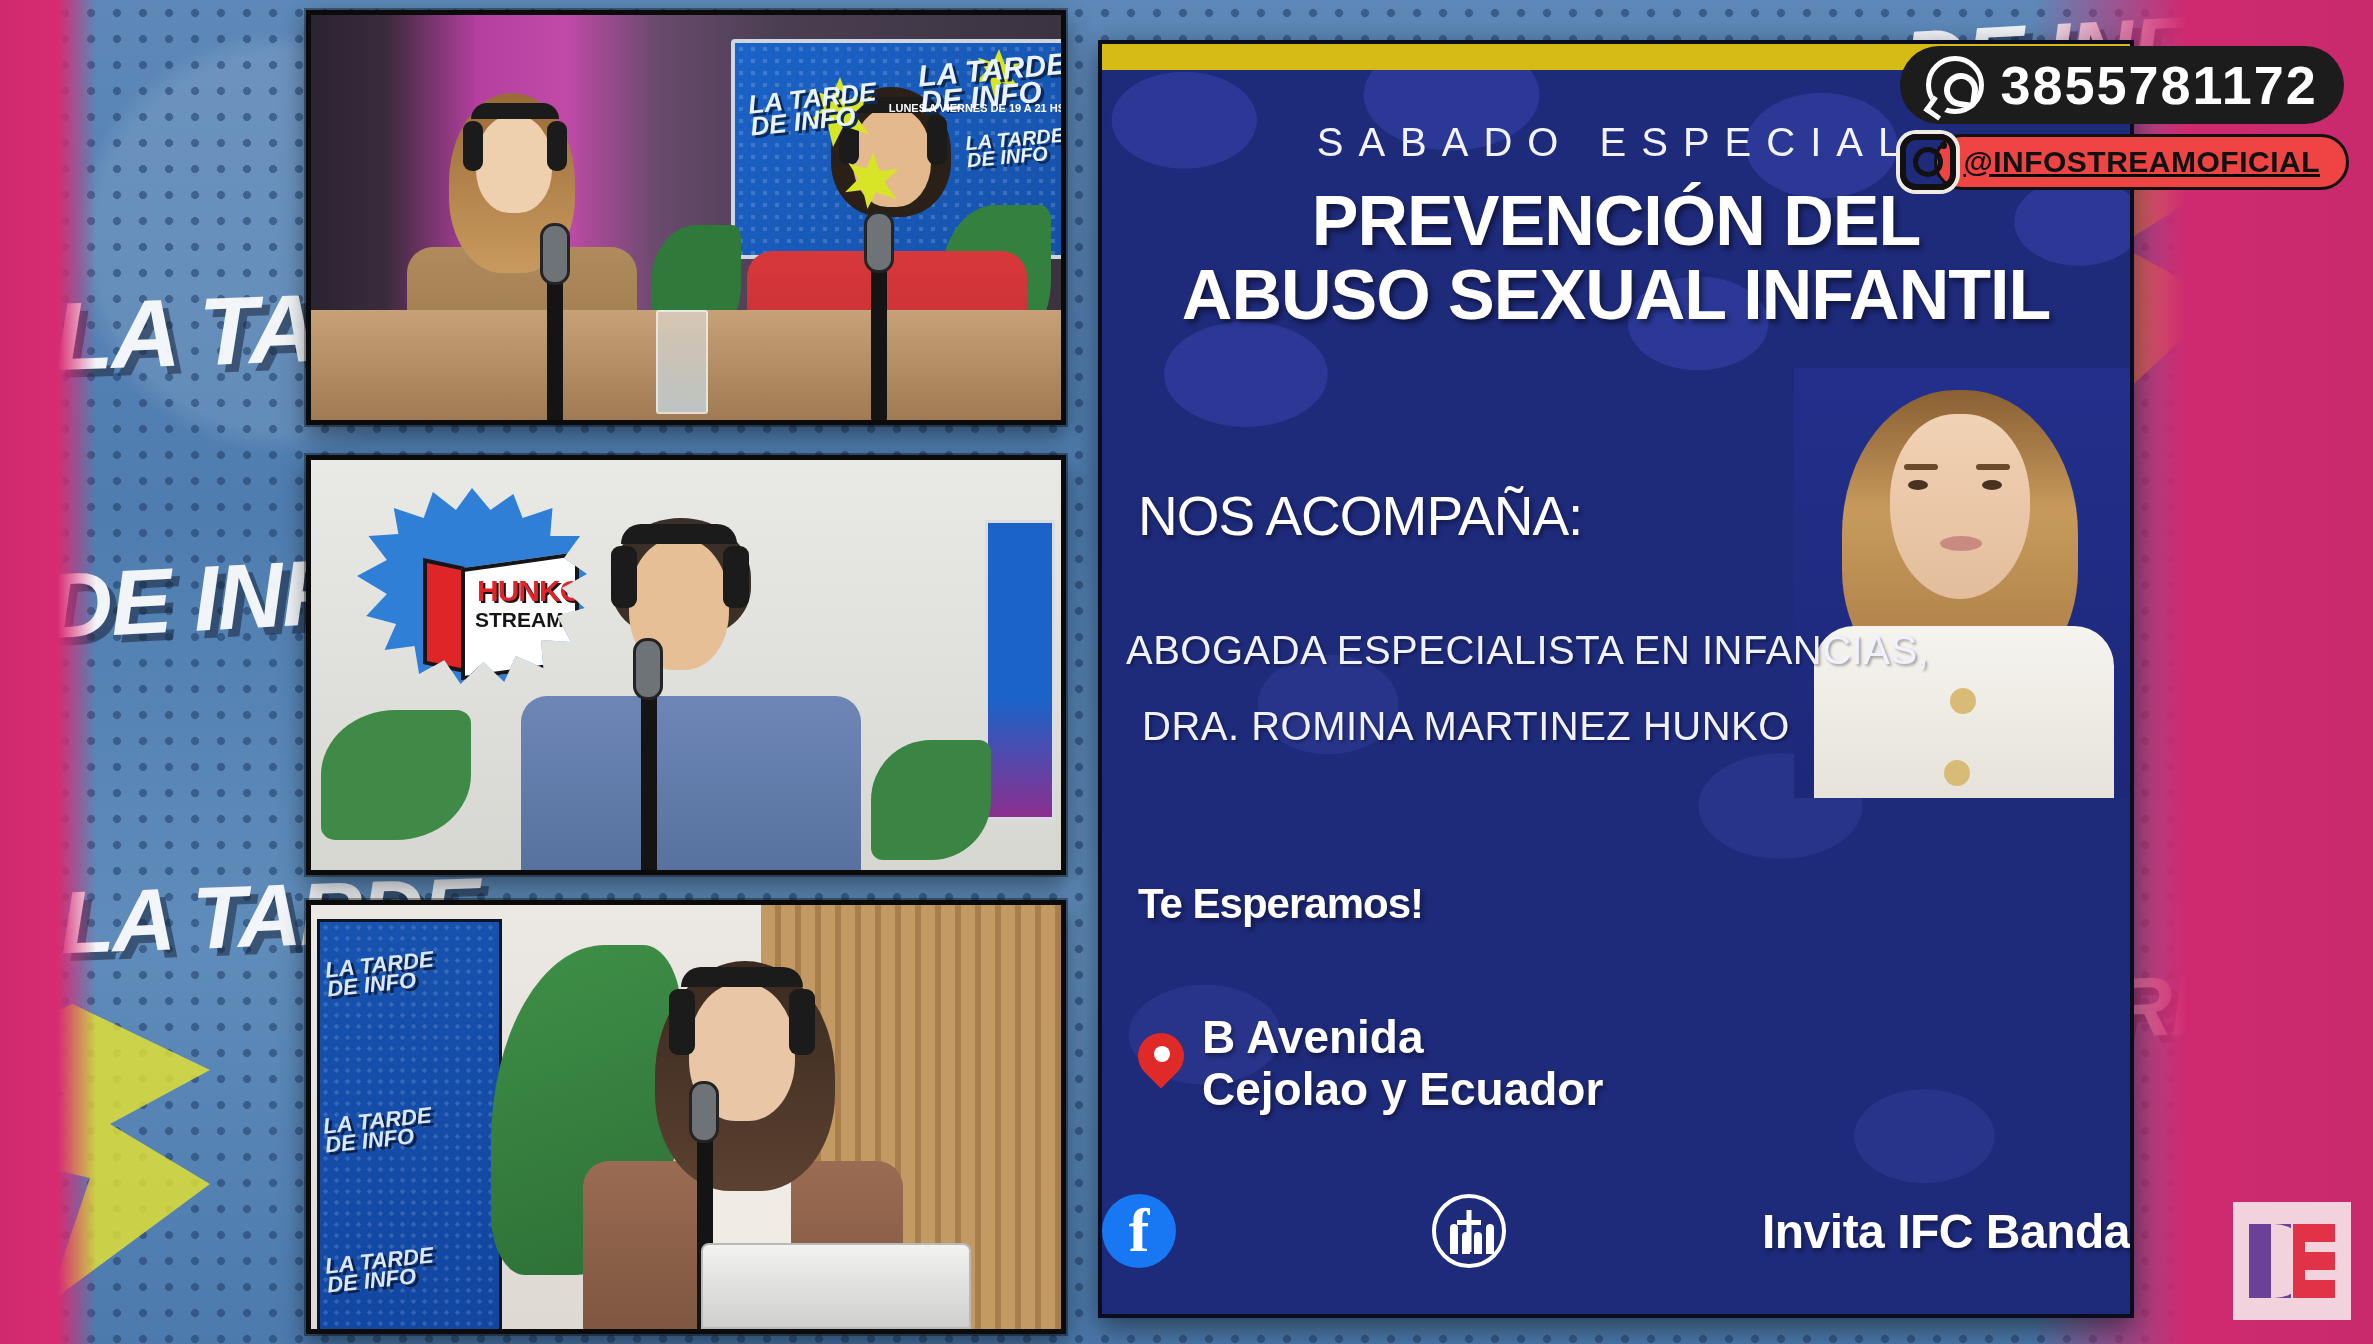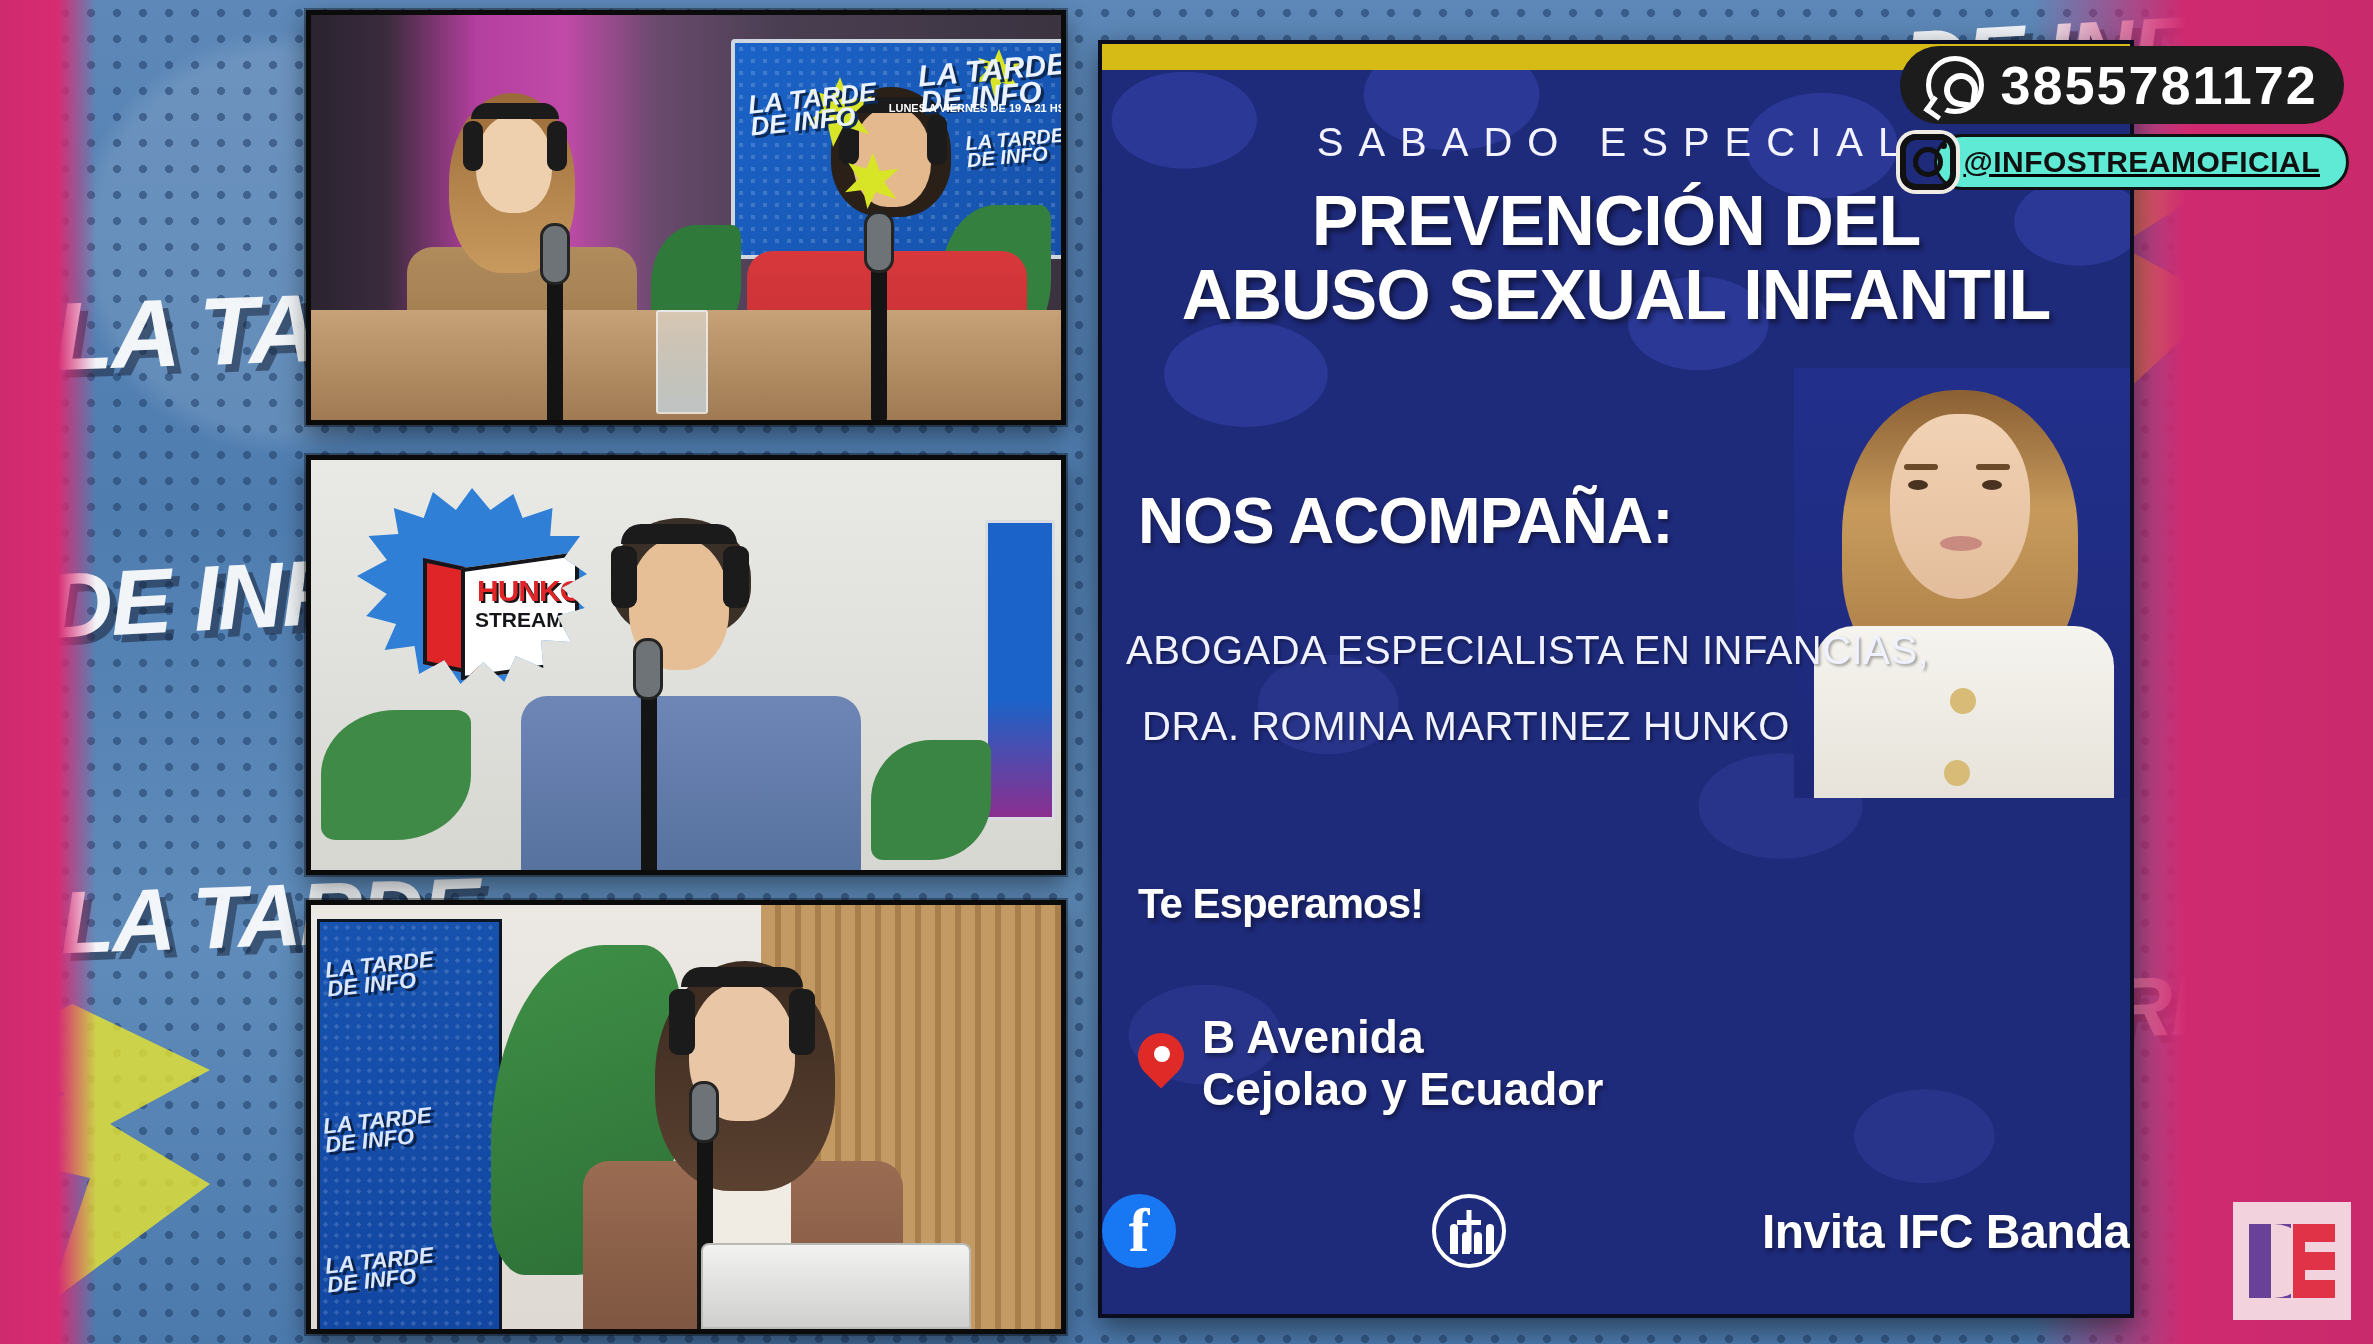--- a/index.html
+++ b/index.html
@@ -129,22 +129,22 @@
   }
   .flyer-top{ position:absolute; left:0; top:0; width:100%; height:26px; background:#d6bb17; z-index:3; }
   .flyer-inner{ position:absolute; inset:0; z-index:4; }
 
   .kicker{ position:absolute; top:76px; left:0; width:100%; text-align:center;
     color:#f2f3ff; font-size:40px; font-weight:400; letter-spacing:15px; }
   .headline{ position:absolute; top:140px; left:0; width:100%; text-align:center;
     color:#ffffff; font-weight:900; font-size:70px; line-height:1.06; letter-spacing:-1px;
     text-shadow:3px 4px 5px rgba(0,0,0,.45); }
 
-  .acompana{ position:absolute; left:36px; top:440px; color:#fff; font-weight:700;
-    font-size:64px; letter-spacing:-1px; text-shadow:2px 3px 4px rgba(0,0,0,.4); }
+  .acompana{ position:absolute; left:36px; top:440px; color:#fff; font-weight:400;
+    font-size:55px; letter-spacing:-1px; text-shadow:2px 3px 4px rgba(0,0,0,.4); }
   .guestline{ position:absolute; color:#f0f2ff; font-weight:400; font-size:40px;
     letter-spacing:.5px; text-shadow:2px 2px 3px rgba(0,0,0,.35); }
   .gl1{ left:24px; top:584px; }
   .gl2{ left:40px; top:660px; }
 
   .espera{ position:absolute; left:36px; top:836px; color:#ffffff; font-weight:900;
     font-size:42px; letter-spacing:-1px; text-shadow:3px 3px 5px rgba(0,0,0,.4); }
 
   .addr{ position:absolute; left:36px; top:968px; display:flex; align-items:center; gap:18px; }
   .pin{ width:46px; height:62px; position:relative; flex:0 0 auto; }
@@ -187,21 +187,21 @@
   .tdi-logo{ background:#4a3bb5; border:3px solid #cfcfe8; padding:4px 18px;
     display:flex; align-items:center; }
   .tdi-logo span{ color:#111; font-weight:900; font-size:52px; font-style:italic;
     letter-spacing:-2px; -webkit-text-stroke:4px #fff; paint-order:stroke fill; }
   .tdi-time{ background:#000; display:flex; align-items:center; padding:0 16px; }
   .tdi-time span{ color:#fff; font-weight:700; font-size:54px; letter-spacing:1px; }
 
   #contact{ position:absolute; right:24px; top:46px; z-index:20;text-decoration:underline; }
   .pill{ display:inline-flex; align-items:center; gap:16px; border-radius:40px; padding:8px 26px; }
   .pill-dark{ background:#1c1c1c; color:#fff; }
-  .pill-light{ background:#5eead4; color:#111; border:3px solid #111;align-items:flex-end; }
+  .pill-light{ background:#ef4444; color:#111; border:3px solid #111;align-items:flex-end; }
   .pill-dark span{ font-size:54px; font-weight:700; letter-spacing:2px; }
   .pill-light span{ font-size:30px; font-weight:700; letter-spacing:.5px; }
   .row2{ margin-top:10px; display:flex; align-items:center; justify-content:flex-end; }
   .ig{ width:56px; height:56px; border-radius:16px; border:6px solid #111; background:transparent;
     position:relative; margin-right:-22px; z-index:2; box-shadow:0 0 0 4px #f0ece4; }
   .ig::before{ content:""; position:absolute; left:50%; top:50%; transform:translate(-50%,-50%);
     width:20px; height:20px; border:5px solid #111; border-radius:50%; }
   .ig::after{ content:""; position:absolute; right:3px; top:2px; width:7px; height:7px;
     background:#111; border-radius:50%; }
   .wa{ width:58px; height:58px; border-radius:50%; border:5px solid #fff; position:relative; flex:0 0 auto;}

